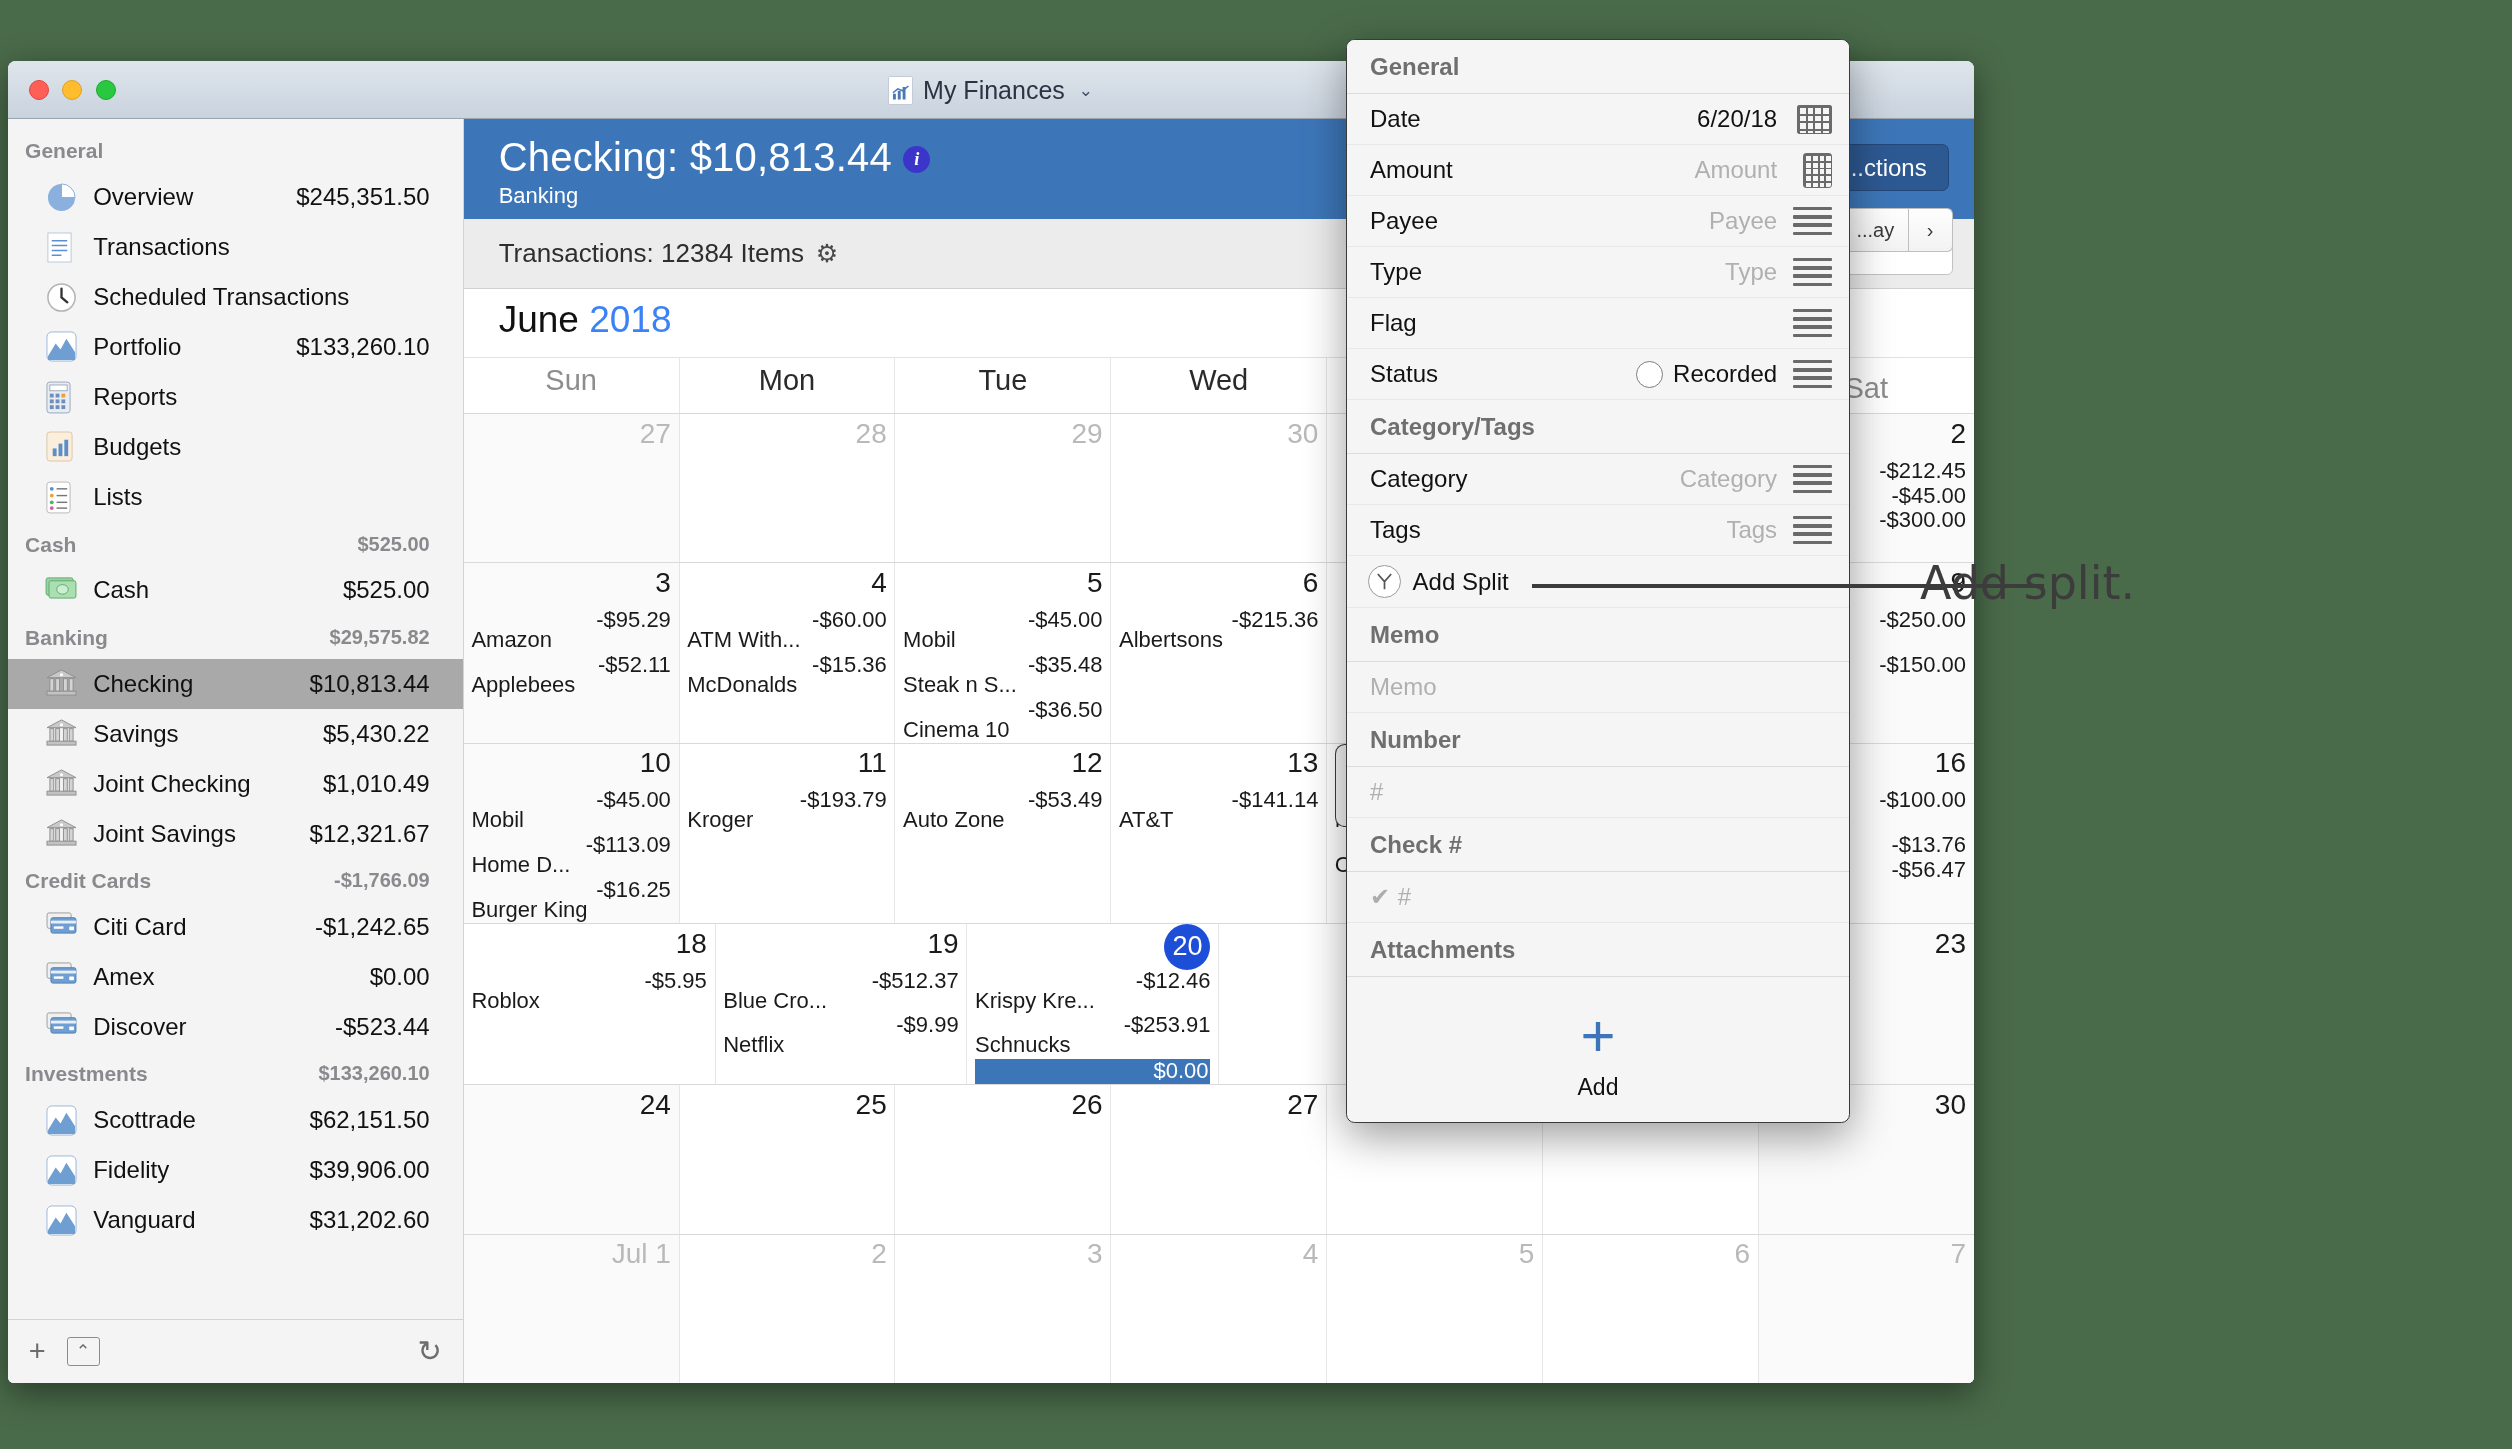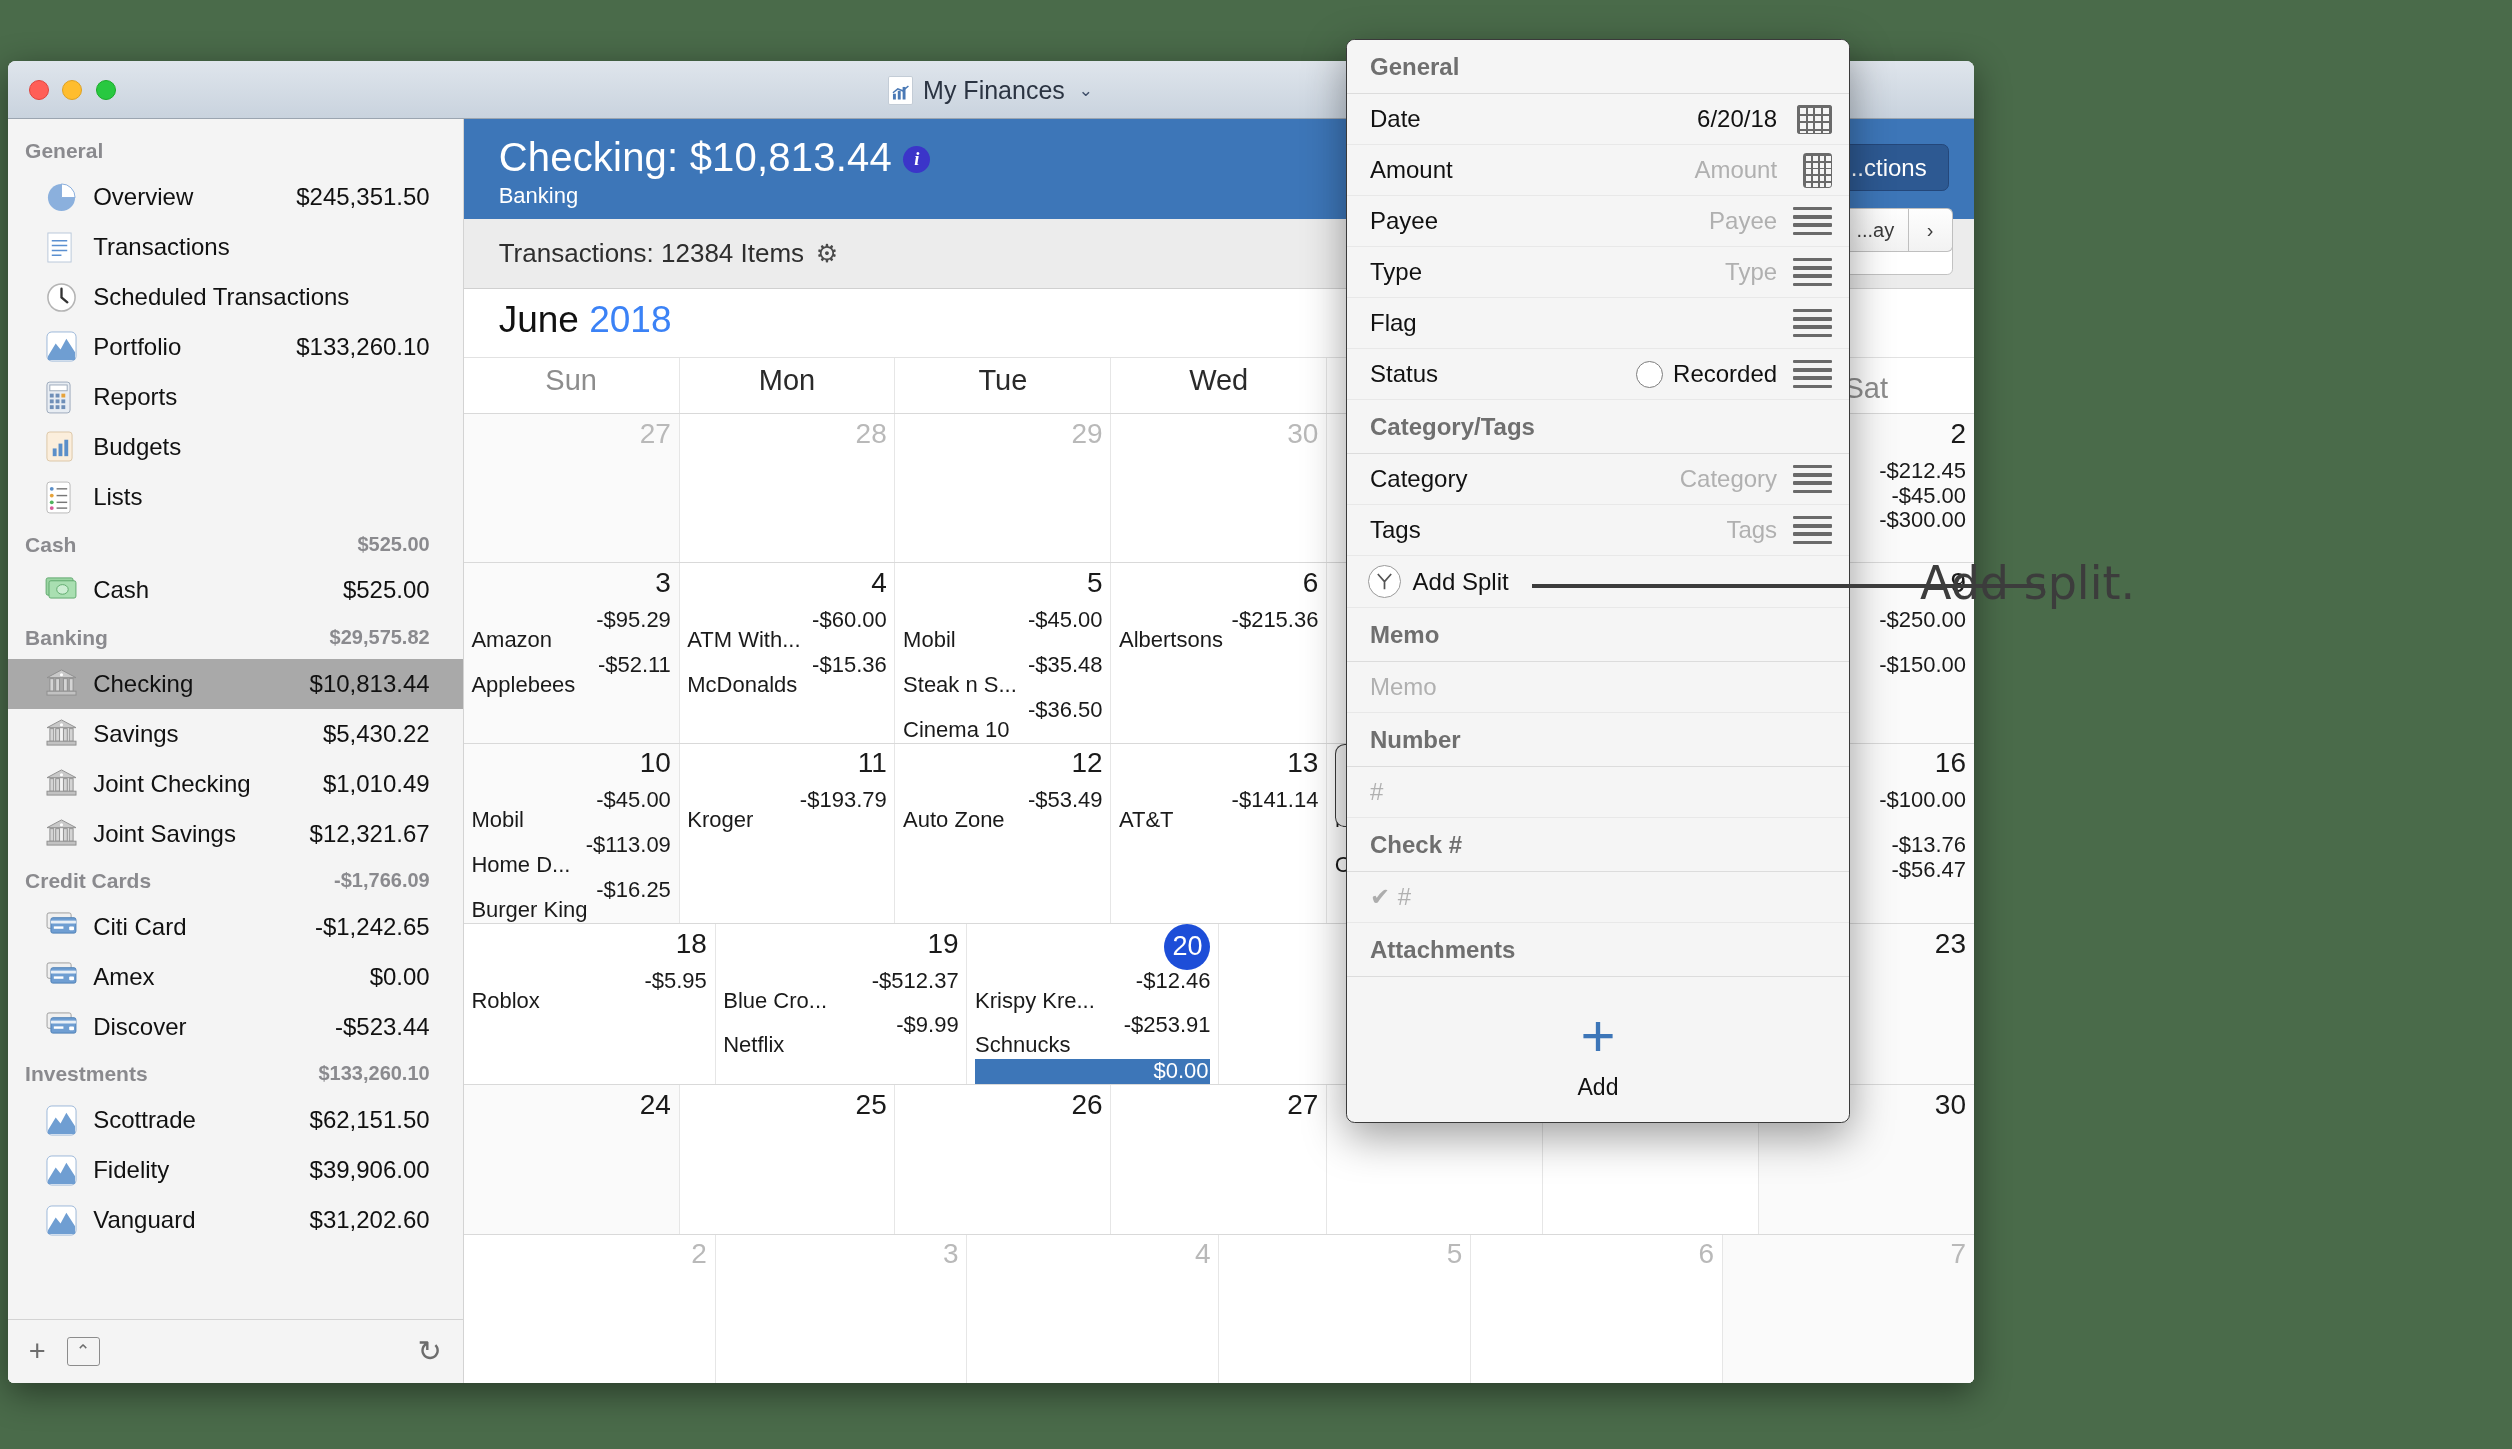--- a/index.html
+++ b/index.html
@@ -830,20 +830,24 @@
               <div class="cell">
                 <div class="daynum">29</div>
                 <div class="txlist"></div>
               </div>
               <div class="cell shaded">
                 <div class="daynum">30</div>
                 <div class="txlist"></div>
               </div>
             </div>
             <div class="cal-row">
+              <div class="cell out shaded">
+                <div class="daynum">Jul 1</div>
+                <div class="txlist"></div>
+              </div>
               <div class="cell out">
                 <div class="daynum">2</div>
                 <div class="txlist"></div>
               </div>
               <div class="cell out">
                 <div class="daynum">3</div>
                 <div class="txlist"></div>
               </div>
               <div class="cell out">
                 <div class="daynum">4</div>

